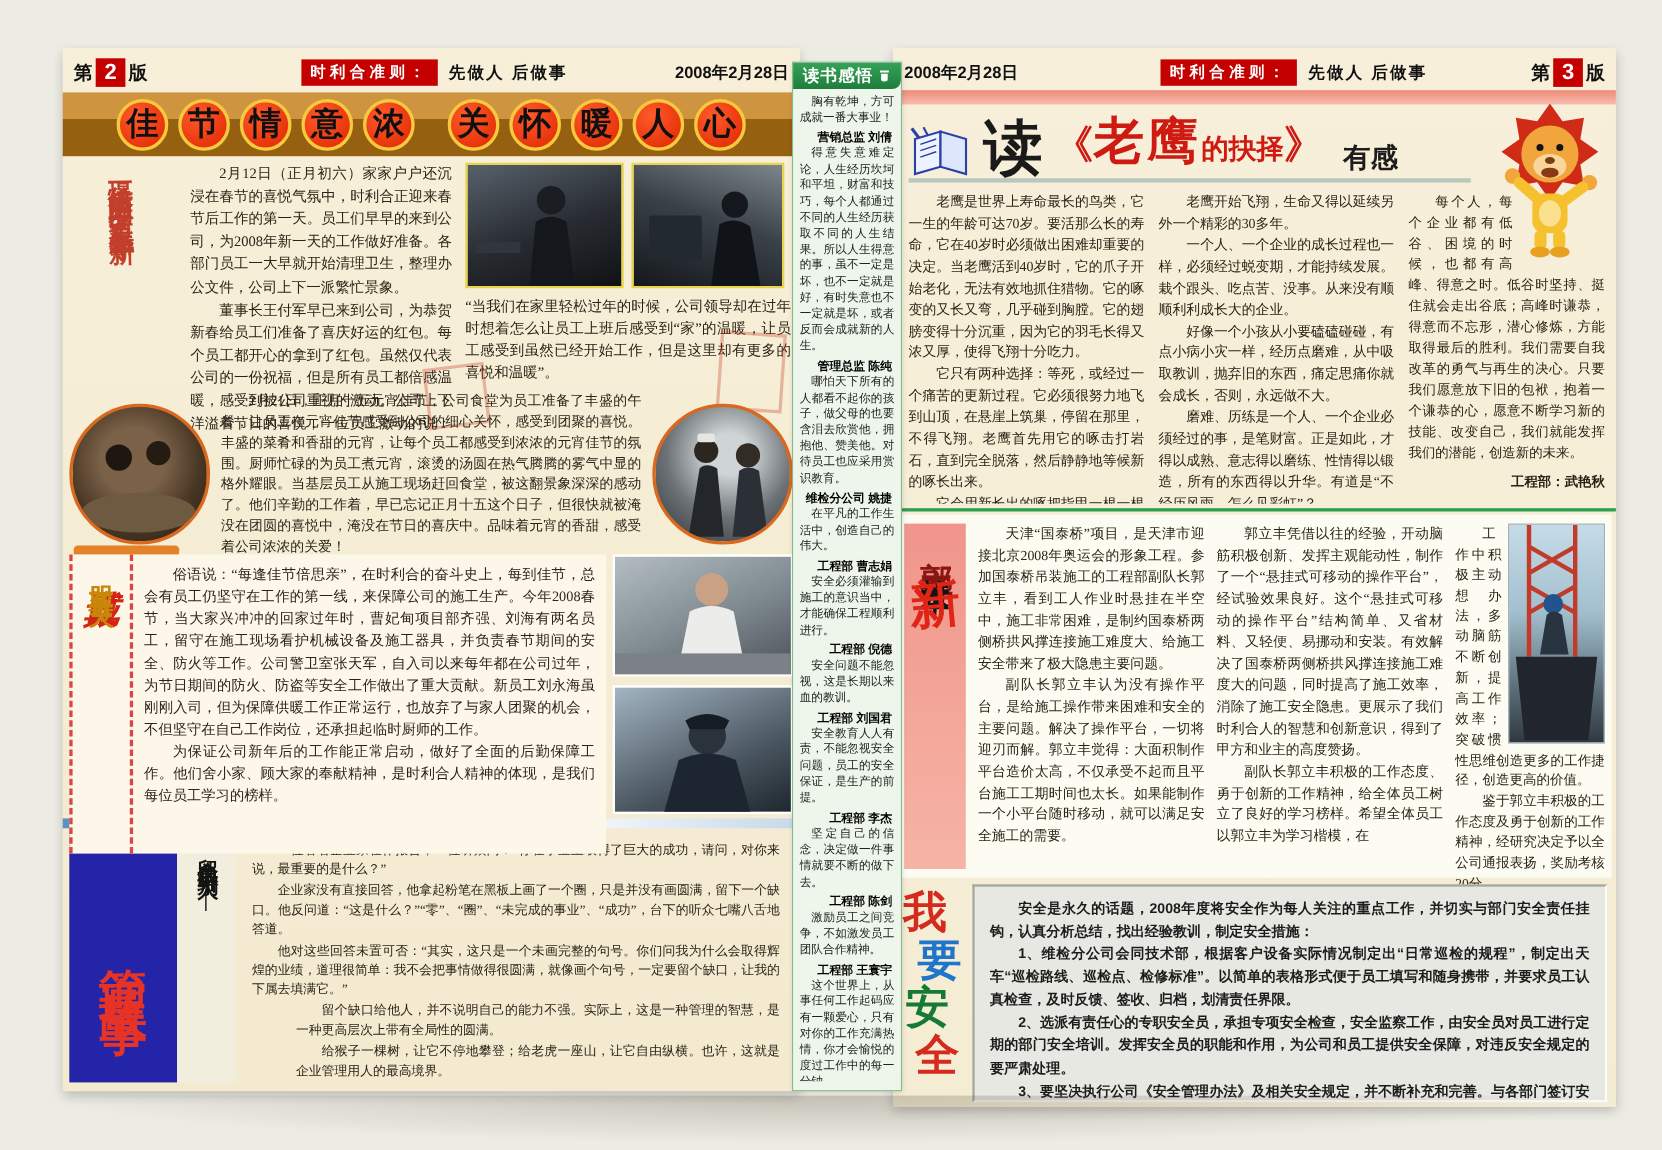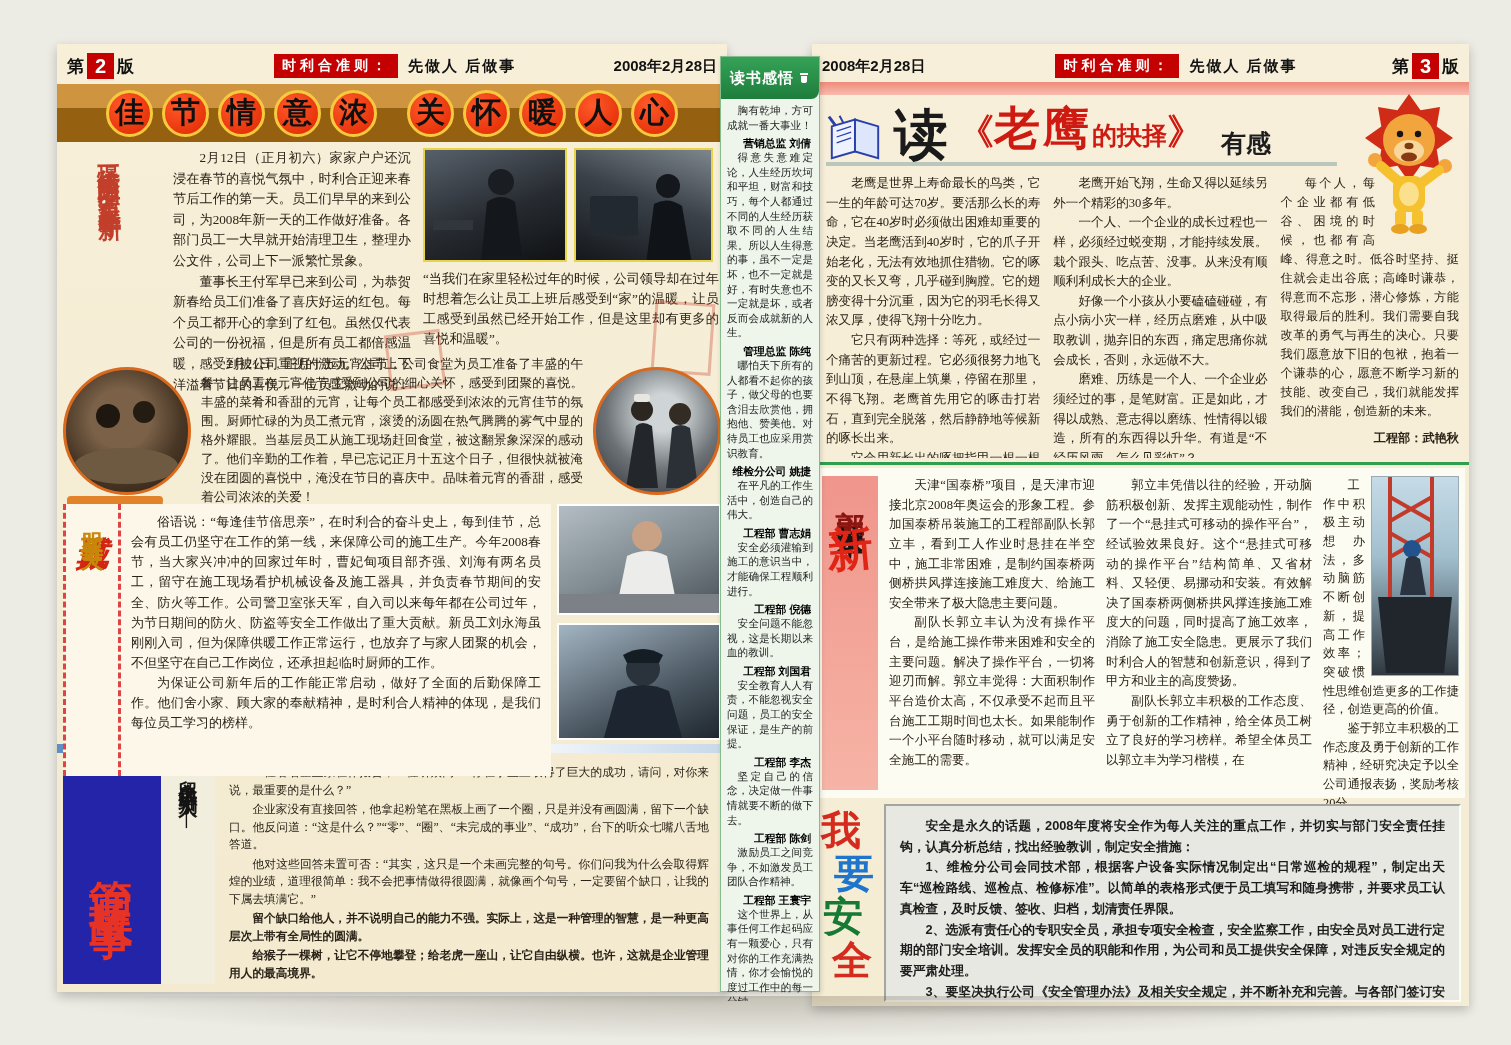--- a/index.html
+++ b/index.html
@@ -85,26 +85,26 @@
    background:linear-gradient(90deg,#5d8fc4,#cfe0ef 45%,#f2f6fa 72%,#c6d8e8); }
 
 #story { position:absolute; top:712px; left:6px; right:6px; bottom:8px; display:flex; }
 .storyBox { width:98px; background:#2424a8; display:flex; align-items:center; justify-content:center; }
 .storyTitle { writing-mode:vertical-rl; font-size:43px; font-weight:bold; color:#e63326;
    letter-spacing:12px; font-family:"Liberation Sans","DejaVu Sans",sans-serif; }
 .storySub { width:54px; background:#f2eedd; display:flex; justify-content:center; padding-top:10px; }
 .storySub span { writing-mode:vertical-rl; font-size:19px; font-weight:bold; color:#141414; letter-spacing:3px; }
 .storyText { flex:1; padding:8px 12px 4px 14px; font-size:11.7px; line-height:1.5; text-align:justify; }
 .storyText p { text-indent:2em; margin-bottom:2px; }
-.storyText p.bold { font-weight:bold; }
+.storyText p.bold { font-weight:normal;margin-left:40px; }
 
 
 #readingCol { position:absolute; left:720px; top:56px; width:100px; height:936px;
    background:#eef6ec; border:1px solid #86bb90; z-index:6; box-shadow:1px 2px 5px rgba(0,0,0,.15); }
-.readHdr { height:42px; background:linear-gradient(180deg,#35a257,#1e7d3c); color:#fff;
+.readHdr { height:24px; background:linear-gradient(180deg,#35a257,#1e7d3c); color:#fff;
    display:flex; align-items:center; justify-content:center; gap:4px;
    font-family:"Liberation Sans","DejaVu Sans",sans-serif; font-weight:bold;
    font-size:15px; letter-spacing:1px; border-radius:0 0 8px 0; }
 .readBody { padding:5px 6px; font-size:10.6px; line-height:1.38; text-align:justify; color:#222;
    height:902px; overflow:hidden; }
 .rIntro { text-indent:1em; margin-bottom:2px; }
 .rName { font-weight:bold; text-align:right; padding-right:2px; color:#000; margin-top:3px;
    font-family:"Liberation Sans","DejaVu Sans",sans-serif; font-size:10.8px; }
 .rText { text-indent:1em; }
 

